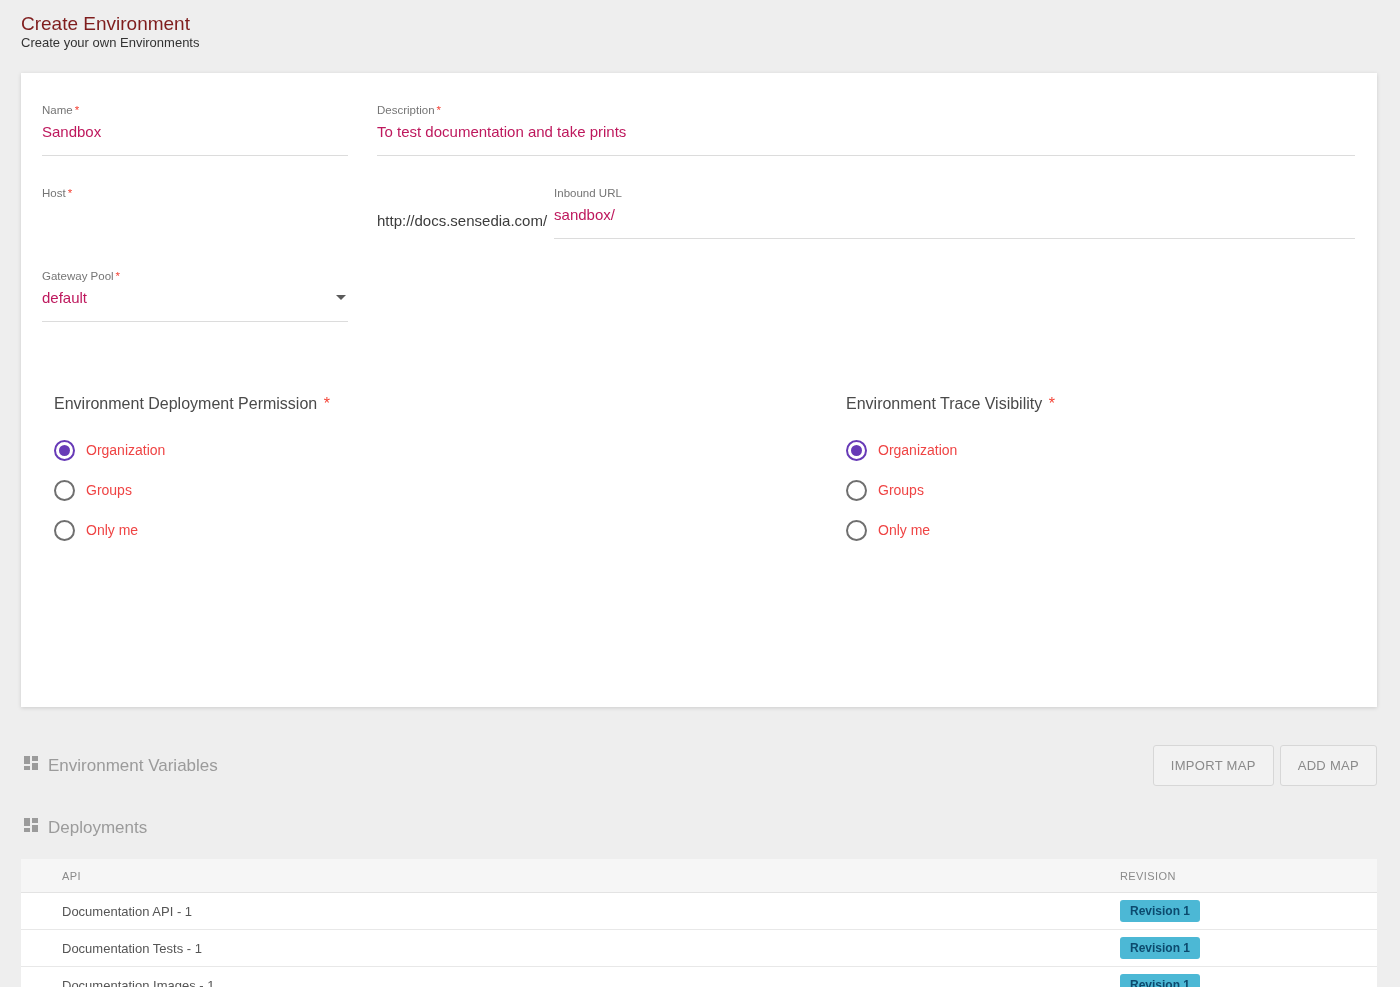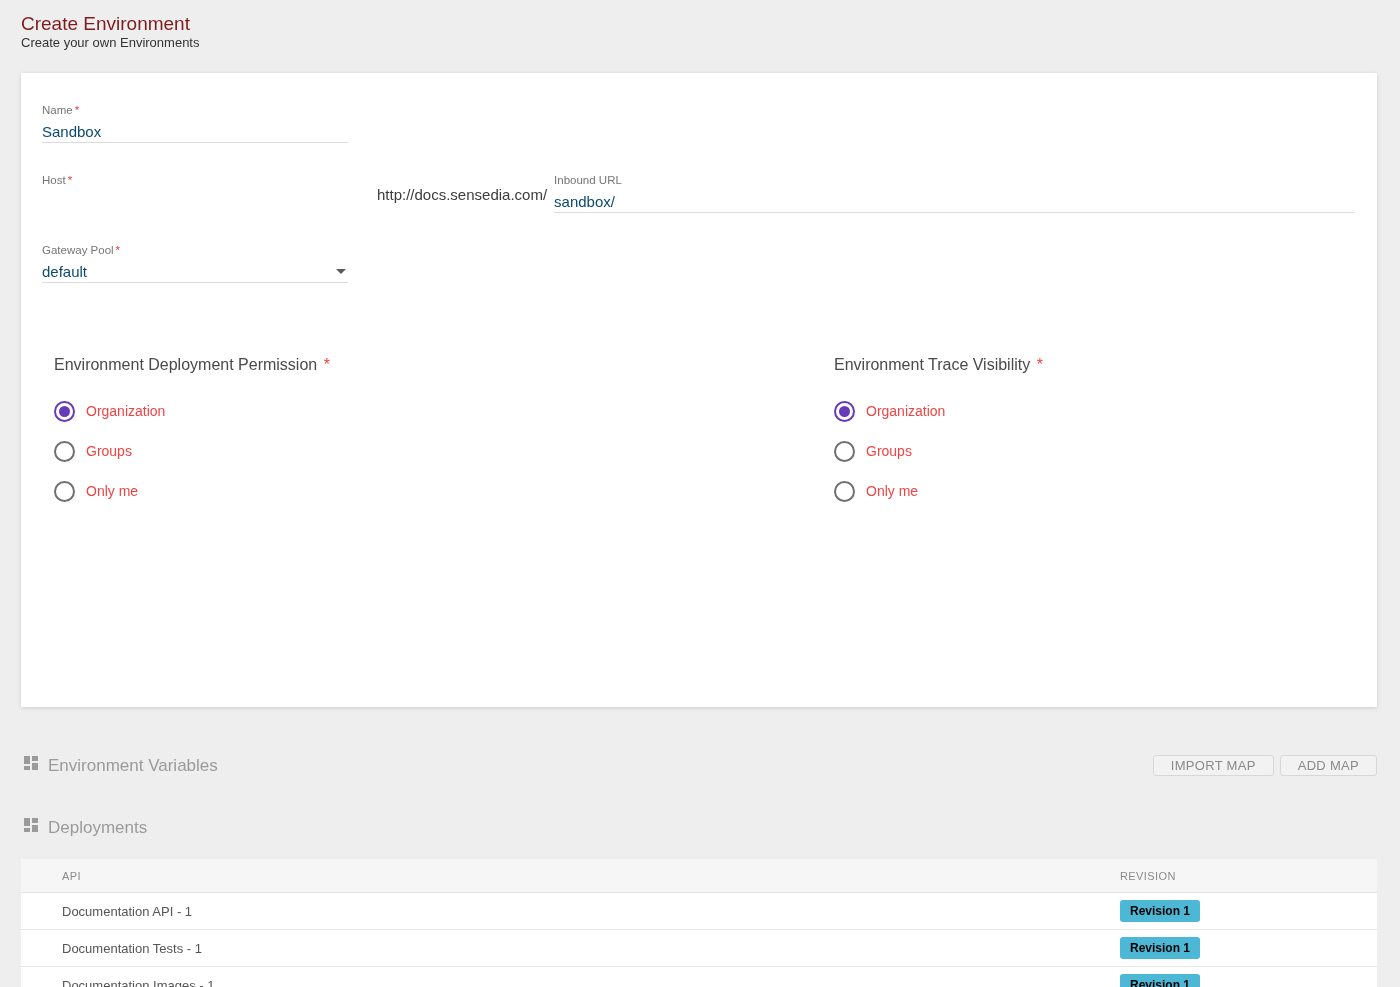--- a/index.html
+++ b/index.html
@@ -27,22 +27,22 @@
 
   .form-row { display:flex; align-items:flex-start; }
   .form-row + .form-row { margin-top:31px; }
 
   .field { width:306px; }
   .field-label { font-size:11.5px; color:#757575; }
   .req { color:#f44336; margin-left:2px; }
   .field-value {
     margin-top:7px;
     font-size:15px;
-    color:#0c4a6e;
-    padding-bottom:2px;
+    color:#be185d;
+    padding-bottom:15px;
     border-bottom:1px solid #dcdcdc;
   }
   .field-wide { flex:1; margin-left:29px; width:auto; }
 
   .select-value { display:flex; align-items:center; justify-content:space-between; cursor:pointer; }
   .caret {
     width:0; height:0;
     border-left:5px solid transparent;
     border-right:5px solid transparent;
     border-top:5px solid #5a5a5a;
@@ -55,21 +55,21 @@
     align-self:flex-end;
     padding-bottom:10px;
     margin-right:7px;
     white-space:nowrap;
   }
   .inbound-field { flex:1; }
 
   
   .radio-groups { display:flex; margin-top:73px; }
   .radio-group { width:780px; margin-left:12px; }
-  .radio-group:last-child { width:auto; margin-left:0; }
+  .radio-group:last-child { width:auto; margin-left:12px; }
   .radio-group-title { font-size:16px; color:#4a4a4a; }
   .radio-list { margin-top:26px; }
   .radio-item { display:flex; align-items:center; height:22px; margin-bottom:18px; cursor:pointer; }
   .radio-circle {
     width:21px; height:21px; border-radius:50%;
     border:2px solid #6f6f6f;
     display:flex; align-items:center; justify-content:center;
     flex:none;
   }
   .radio-item.selected .radio-circle { border-color:#673ab7; }
@@ -91,21 +91,21 @@
   .map-buttons { display:flex; gap:6px; }
   .map-btn {
     font-family:"Liberation Sans", sans-serif;
     background:#f2f2f2;
     border:1px solid #d7d7d7;
     border-radius:3px;
     color:#8a8a8a;
     font-size:13px;
     letter-spacing:0.3px;
     padding:0 17px;
-    height:21px;
+    height:41px;
     cursor:pointer;
   }
 
   
   .dep-table { margin:21px 23px 0 21px; background:#ffffff; }
   .t-head {
     display:flex; align-items:center;
     height:34px;
     background:#f6f6f6;
     border-bottom:1px solid #e3e3e3;
@@ -116,21 +116,21 @@
   .t-row {
     display:flex; align-items:center;
     height:37px;
     border-bottom:1px solid #e8e8e8;
     background:#fff;
   }
   .td-api { font-size:13px; color:#555; }
   .rev-badge {
     display:inline-block;
     background:#4cb8d5;
-    color:#000000;
+    color:#0c4a6e;
     font-size:12px;
     font-weight:bold;
     padding:4px 10px;
     border-radius:3px;
     margin-left:-8px;
   }
   .col-revision .rev-badge { margin-left:0; }
 
   
   .footer-actions {
@@ -156,20 +156,24 @@
   <div class="page-title">Create Environment</div>
   <div class="page-subtitle">Create your own Environments</div>
 </div>
 
 <div class="card">
 
   <div class="form-row">
     <div class="field">
       <div class="field-label"><span>Name</span><span class="req">*</span></div>
       <div class="field-value">Sandbox</div>
+    </div>
+    <div class="field field-wide">
+      <div class="field-label"><span>Description</span><span class="req">*</span></div>
+      <div class="field-value">To test documentation and take prints</div>
     </div>
   </div>
 
   <div class="form-row">
     <div class="field">
       <div class="field-label"><span>Host</span><span class="req">*</span></div>
     </div>
     <div class="inbound-group">
       <div class="url-prefix">http://docs.sensedia.com/</div>
       <div class="inbound-field">

